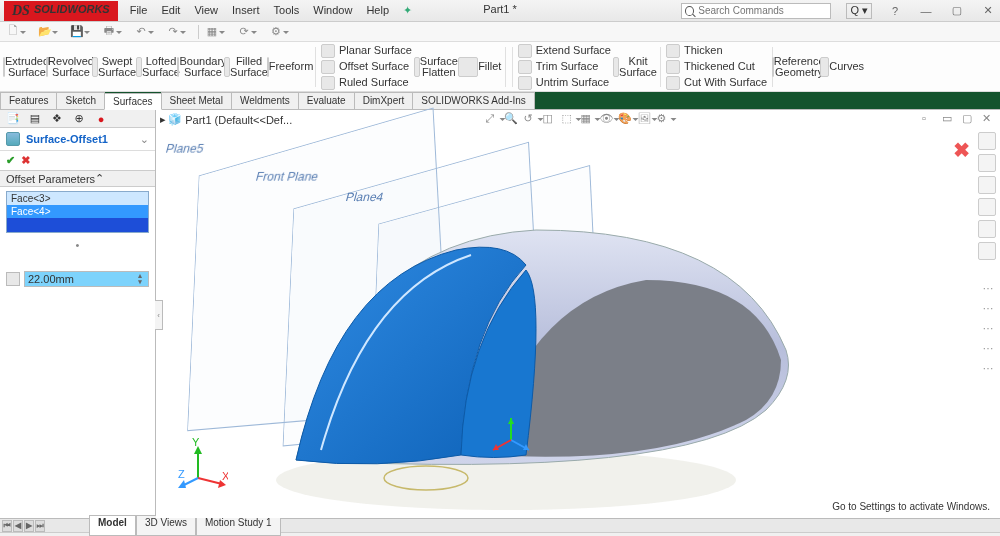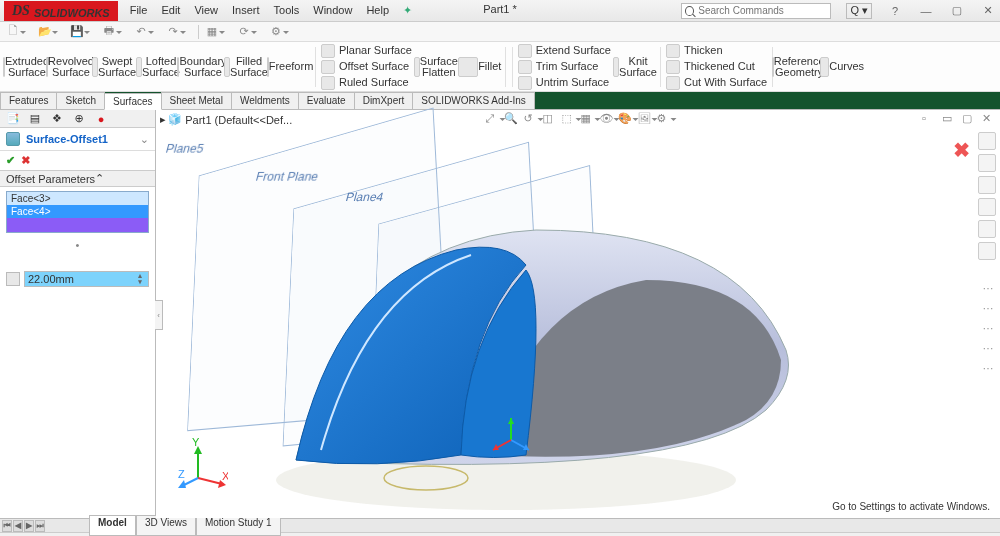--- a/index.html
+++ b/index.html
@@ -1,18 +1,18 @@
 <!DOCTYPE html>
 <html><head>
 <meta charset="utf-8">
 <style>
 *{box-sizing:border-box;margin:0;padding:0;font-family:"Segoe UI",Arial,sans-serif;font-size:11px;color:#333;user-select:none}
 body{width:1000px;height:536px;background:#fff;overflow:hidden;position:relative}
 .titlebar{height:22px;background:linear-gradient(#f4f4f4,#e8e8e8);display:flex;align-items:center;padding:0 4px;border-bottom:1px solid #ccc}
-.brand{background:#d9171e;color:#fff;font-weight:bold;font-style:italic;padding:2px 8px;display:flex;align-items:flex-end;gap:4px;font-size:12px}
+.brand{background:#d9171e;color:#fff;font-weight:bold;font-style:italic;padding:2px 8px;display:flex;align-items:flex-start;gap:4px;font-size:12px}
 .brand-s{font-family:serif;font-style:italic;font-size:14px}
 .menubar{display:flex;gap:2px;margin-left:6px}
 .menubar span{padding:2px 6px}
 .title-center{position:absolute;left:50%;transform:translateX(-50%);top:3px}
 .title-right{margin-left:auto;display:flex;align-items:center;gap:15px}
 .search-box{border:1px solid #bbb;background:#fff;height:16px;width:150px;display:flex;align-items:center;padding:0 3px;gap:4px}
 .search-box input{border:none;outline:none;width:100%;font-size:10px}
 .mag{width:10px;height:10px;border:1px solid #555;border-radius:50%;position:relative}
 .mag:after{content:"";position:absolute;width:4px;height:1px;background:#555;right:-3px;bottom:-1px;transform:rotate(45deg)}
 .qdrop{border:1px solid #bbb;height:16px;width:26px;display:flex;align-items:center;justify-content:center;gap:1px}
@@ -35,21 +35,21 @@
 .left{width:156px;background:#fff;border-right:1px solid #bbb;display:flex;flex-direction:column}
 .pmtabs{height:18px;background:#f0f0f0;border-bottom:1px solid #ccc;display:flex;align-items:center;gap:8px;padding:0 6px}
 .pmtabs .pmi{width:14px;height:14px;display:flex;align-items:center;justify-content:center}
 .pmhead{padding:4px 6px;display:flex;align-items:center;gap:6px;border-bottom:1px solid #ddd}
 .pmhead .ico{width:14px;height:14px;background:linear-gradient(#8bd,#5ab);border:1px solid #59a;border-radius:2px}
 .pmhead .lbl{font-weight:bold;color:#1464c8}
 .pmok{padding:3px 6px;display:flex;gap:6px}
 .chk{color:#2a9d2a;font-weight:bold}
 .x{color:#d33;font-weight:bold}
 .pmsec{background:#f0f0f0;border-top:1px solid #ccc;border-bottom:1px solid #ccc;padding:1px 6px;display:flex;align-items:center;font-size:10px}
-.selbox{margin:4px 6px;border:1px solid #8ac;background:#8b5cf6}
+.selbox{margin:4px 6px;border:1px solid #8ac;background:#1d4ed8}
 .selrow{background:#cde7ff;padding:1px 4px;font-size:10px}
 .selrow.sel{background:#3399ff;color:#fff}
 .distctrl{display:flex;align-items:center;margin:18px 6px 4px 6px;gap:4px}
 .distico{width:14px;height:14px;background:#e8e8e8;border:1px solid #bbb}
 .distinput{flex:1;border:1px solid #bbb;padding:1px 3px;background:#7dd3fc;display:flex;justify-content:space-between;align-items:center}
 .spinv{display:flex;flex-direction:column}
 .spinv b{width:10px;height:6px;font-size:7px;line-height:6px;text-align:center;color:#666}
 .canvas{flex:1;position:relative;background:#fff}
 .breadcrumb{position:absolute;top:3px;left:4px;font-size:10px;color:#555;display:flex;align-items:center;gap:3px}
 .viewtb{position:absolute;top:0;left:50%;transform:translateX(-50%);display:flex;gap:5px;padding:2px}

